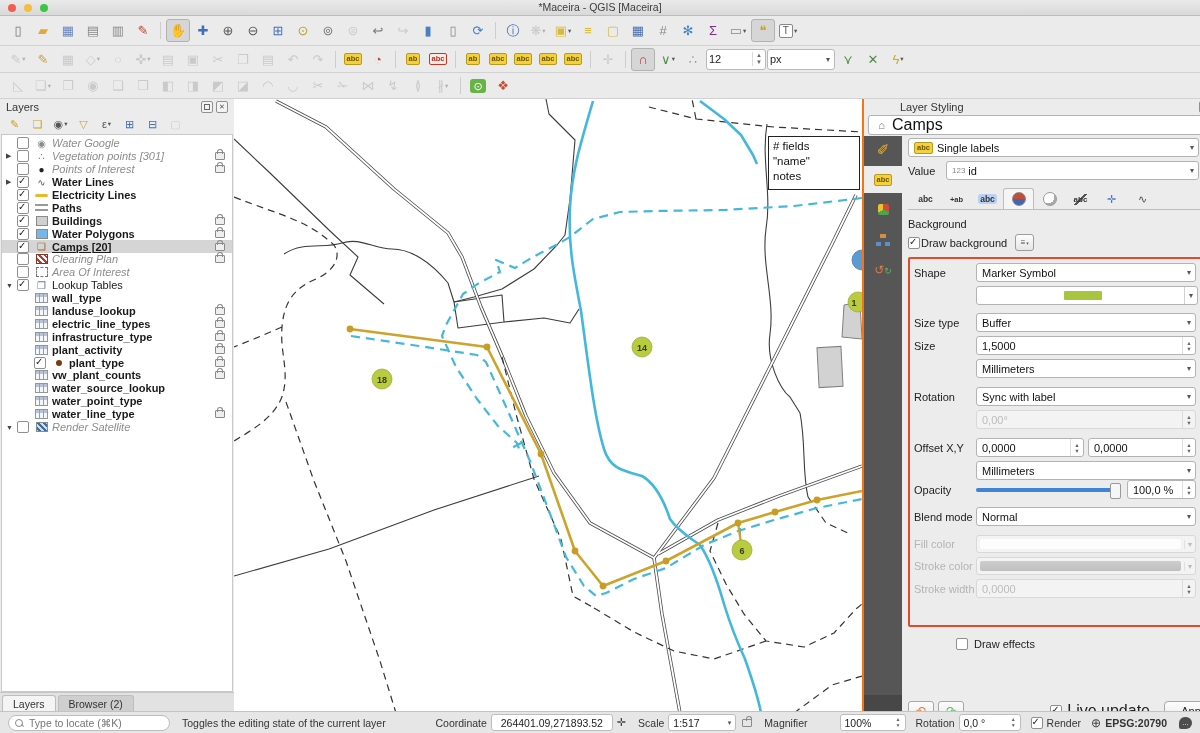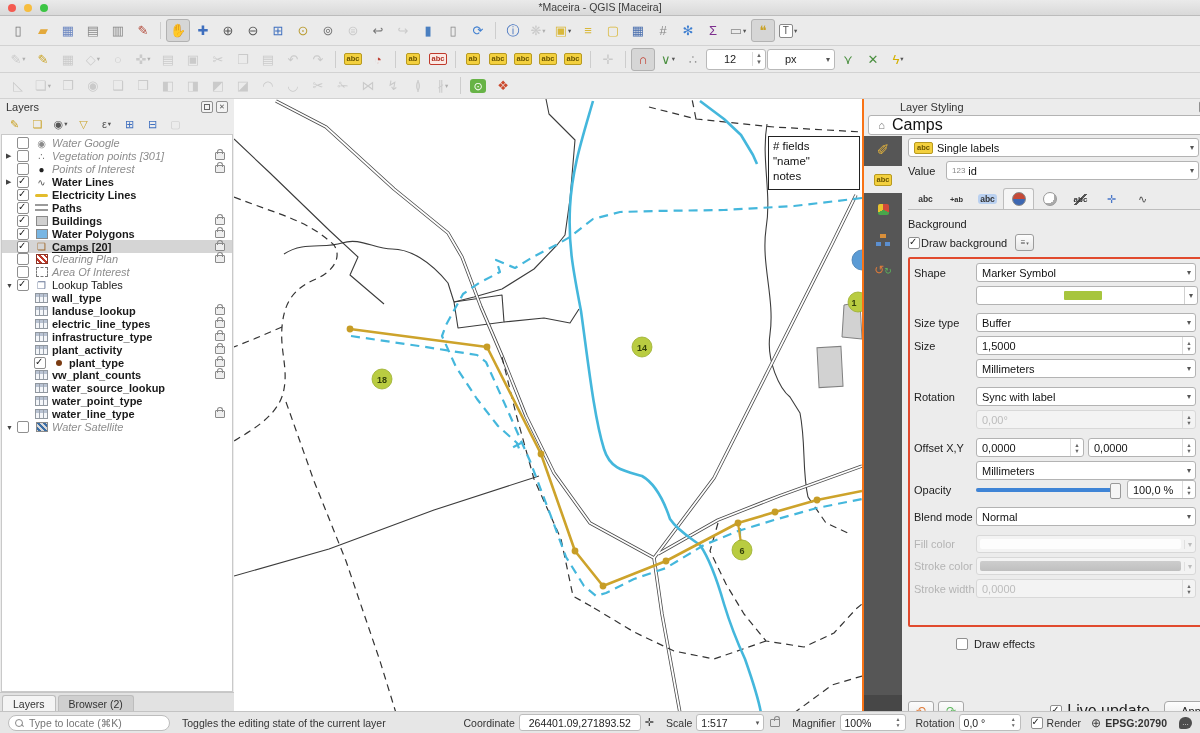--- a/index.html
+++ b/index.html
@@ -24,21 +24,21 @@
   .tb-btn.dim{opacity:.4;}
   .dd{font-size:6.5px;color:#555;margin-left:1px;}
   .tb-sep{width:1px;height:17px;background:#cdcdcd;margin:0 4px;flex:none;}
   .g.tag{font-size:7.5px;font-weight:bold;color:#6b5500;background:#f3d03e;border:1px solid #b89a20;border-radius:2px;padding:0 2px;line-height:10px;}
   .g.tagred{font-size:7.5px;font-weight:bold;color:#b03022;background:#fbe9e4;border:1px solid #c0392b;border-radius:2px;padding:0 2px;line-height:10px;}
   .g.boxed{font-size:10px;border:1px solid #888;border-radius:2px;padding:0 3px;background:#fff;line-height:12px;}
   .g.greenbox{font-size:11px;color:#fff;background:#67b346;border-radius:3px;padding:0 3px;line-height:14px;}
   .tb-spin,.tb-combo{display:inline-flex;align-items:center;background:#fff;border:1px solid #b9b9b9;
     border-radius:3px;height:19px;font-size:11px;color:#222;flex:none;}
   .tb-spin{width:58px;}.tb-combo{width:66px;}
-  .tb-spin .val,.tb-combo .val{flex:1;padding-left:17px;}
+  .tb-spin .val,.tb-combo .val{flex:1;padding-left:2px;}
   .spin-arrows{width:12px;display:flex;flex-direction:column;align-items:center;border-left:1px solid #dcdcdc;color:#666;font-size:6px;line-height:7px;}
   .tb-combo .arr{font-size:8px;color:#555;padding-right:4px;}
   
   #left-dock{position:absolute;top:99px;left:0;width:234px;bottom:21px;background:#ececec;
     border-right:1px solid #bdbdbd;display:flex;flex-direction:column;}
   .panel-header{height:15px;display:flex;align-items:center;padding:0 6px;font-size:11px;color:#333;flex:none;}
   .hbtns{margin-left:auto;display:flex;gap:3px;}
   .hbtn{width:10px;height:10px;border:1px solid #909090;border-radius:2px;background:#f3f3f3;
     display:flex;align-items:center;justify-content:center;font-size:7px;color:#555;}
   .hbtn.undock::after{content:"";width:4px;height:4px;border:1px solid #666;}
@@ -678,21 +678,21 @@
         <span class="lock"></span>
       </div>
       <div class="tree-row">
         <span class="exp">▼</span>
         <span class="cbslot">
           <span class="cb"></span>
         </span>
         <span class="li-icon">
           <span class="sw" style="background: linear-gradient(45deg, rgb(59, 110, 165) 25%, rgb(217, 217, 217) 25%, rgb(217, 217, 217) 50%, rgb(59, 110, 165) 50%, rgb(59, 110, 165) 75%, rgb(217, 217, 217) 75%) 0% 0% / 6px 6px;"></span>
         </span>
-        <span class="lbl i">Water Satellite</span>
+        <span class="lbl i">Render Satellite</span>
       </div>
     </div>
   <div id="dock-tabs">
     <span class="dtab active">Layers</span>
     <span class="dtab">Browser (2)</span>
   </div>
 </div>
 
 <div id="map">
   <svg viewBox="0 0 628 614" width="628" height="614">
@@ -1045,21 +1045,21 @@
   <span>Coordinate</span>
   <span class="sb-box" style="width:112px;justify-content:center;">264401.09,271893.52</span>
   <span style="font-size:11px;color:#444;">✛</span>
   <span style="margin-left:8px;">Scale</span>
   <span class="sb-box sb-combo" style="width:58px;">
     <span>1:517</span>
     <span class="arr" style="margin-left:auto;">▾</span>
   </span>
   <span class="sb-lock"></span>
   <span style="margin-left:6px;">Magnifier</span>
-  <span class="sb-box sb-spin" style="width:56px;">
+  <span class="sb-box sb-spin" style="width:56px;margin-left:28px;">
     <span>100%</span>
     <span class="spa" style="margin-left:auto;">
         <span>▲</span>
         <span>▼</span>
       </span>
   </span>
   <span style="margin-left:6px;">Rotation</span>
   <span class="sb-box sb-spin" style="width:52px;">
     <span>0,0 °</span>
     <span class="spa" style="margin-left:auto;">

